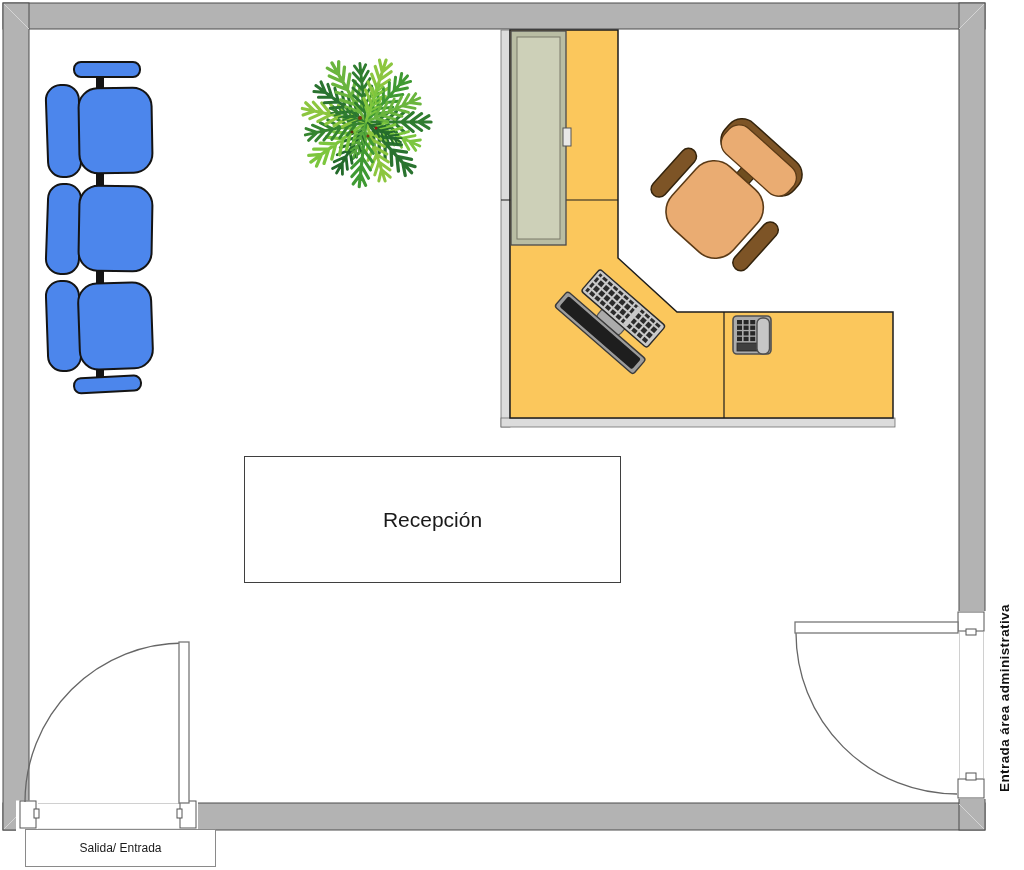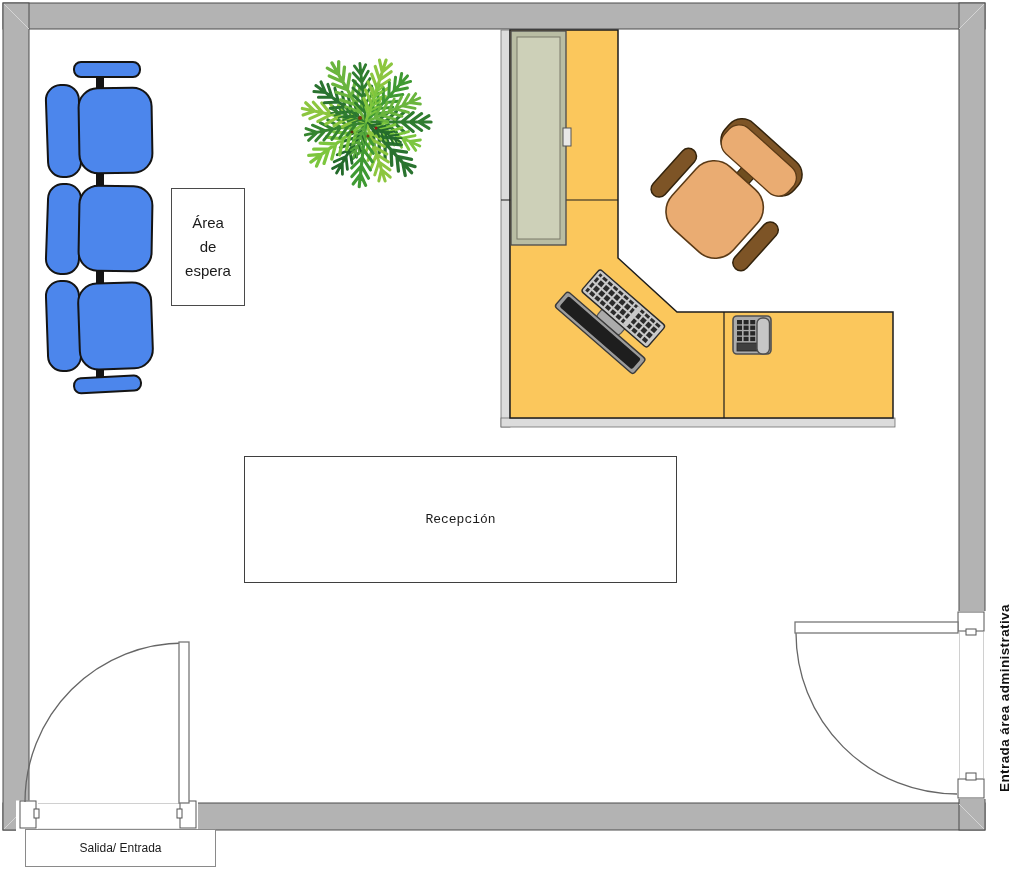--- a/index.html
+++ b/index.html
@@ -7,22 +7,22 @@
     position:relative;width:1024px;height:870px;background:#ffffff;overflow:hidden;
     font-family:"Liberation Sans",sans-serif;color:#1a1a1a;
   }
   .plan-svg{position:absolute;left:0;top:0;z-index:1;}
   .label-box{
     position:absolute;background:#ffffff;display:flex;flex-direction:column;
     align-items:center;justify-content:center;text-align:center;z-index:3;box-sizing:border-box;
   }
   .area-espera{left:171px;top:188px;width:74px;height:118px;border:1.5px solid #4a4a4a;
     font-size:15px;line-height:24px;}
-  .recepcion{left:244px;top:456px;width:433px;height:127px;border:1.3px solid #3f3f3f;
-    font-size:13px;font-family:Liberation Mono, monospace;}
+  .recepcion{left:244px;top:456px;width:377px;height:127px;border:1.3px solid #3f3f3f;
+    font-size:21px;}
   .salida{left:25px;top:829px;width:191px;height:38px;border:1.2px solid #8a8a8a;
     font-size:12px;}
   .admin-anchor{position:absolute;left:1004px;top:698px;width:0;height:0;z-index:3;}
   .admin-text{
     position:absolute;transform:translate(-50%,-50%) rotate(-90deg);
     white-space:nowrap;font-size:13.5px;font-weight:bold;letter-spacing:.4px;color:#111;
   }
 </style>
 </head>
 <body>
@@ -168,25 +168,20 @@
       <use href="#frond" stroke="#58A83C" transform="rotate(110) scale(0.6)"></use>
       <use href="#frond" stroke="#2F7D2F" transform="rotate(200) scale(0.6)"></use>
       <use href="#frond" stroke="#7CC63E" transform="rotate(290) scale(0.65)"></use>
       <circle cx="-6" cy="-4" r="2" fill="#7a3b10"></circle>
       <circle cx="10" cy="6" r="1.5" fill="#8b1a1a"></circle>
       <circle cx="2" cy="14" r="1.5" fill="#7a3b10"></circle>
       <circle cx="-14" cy="10" r="1.5" fill="#5c2d0e"></circle>
     </g>
   </svg>
 
-  <div class="label-box area-espera">
-    <span>Área</span>
-    <span>de</span>
-    <span>espera</span>
-  </div>
 
   <div class="label-box recepcion">
     <span>Recepción</span>
   </div>
 
   <div class="label-box salida">
     <span>Salida/ Entrada</span>
   </div>
 
   <div class="admin-anchor">

